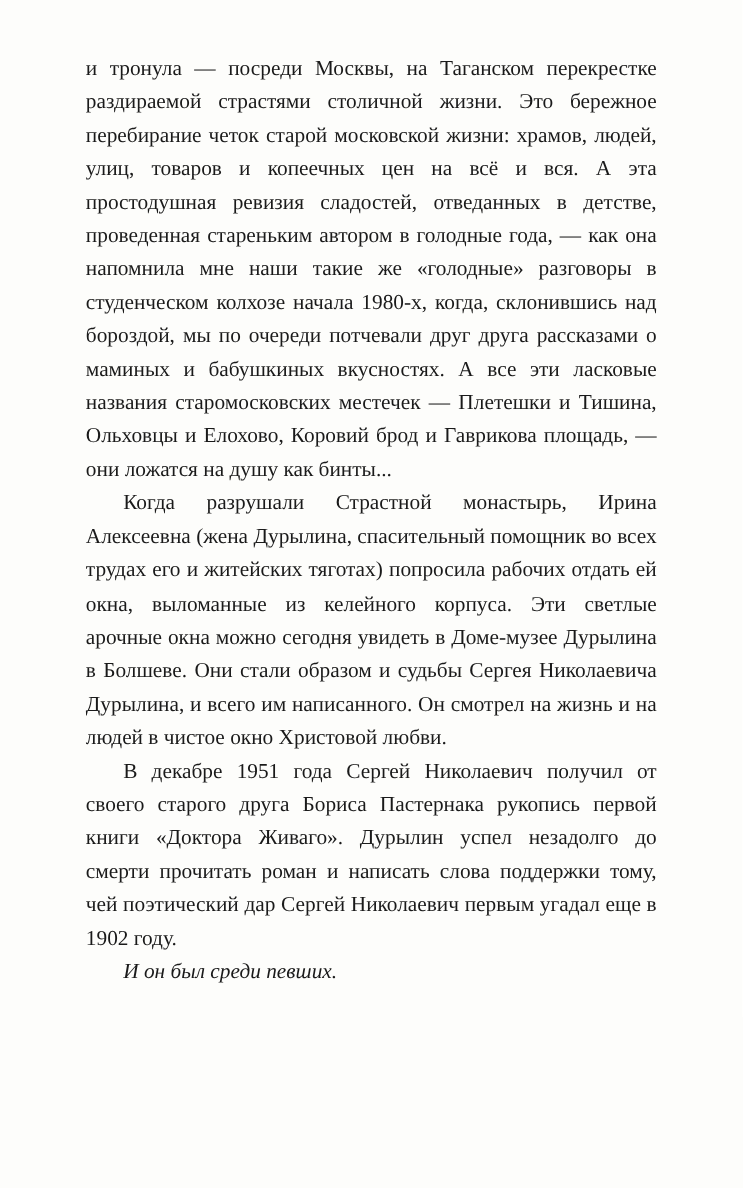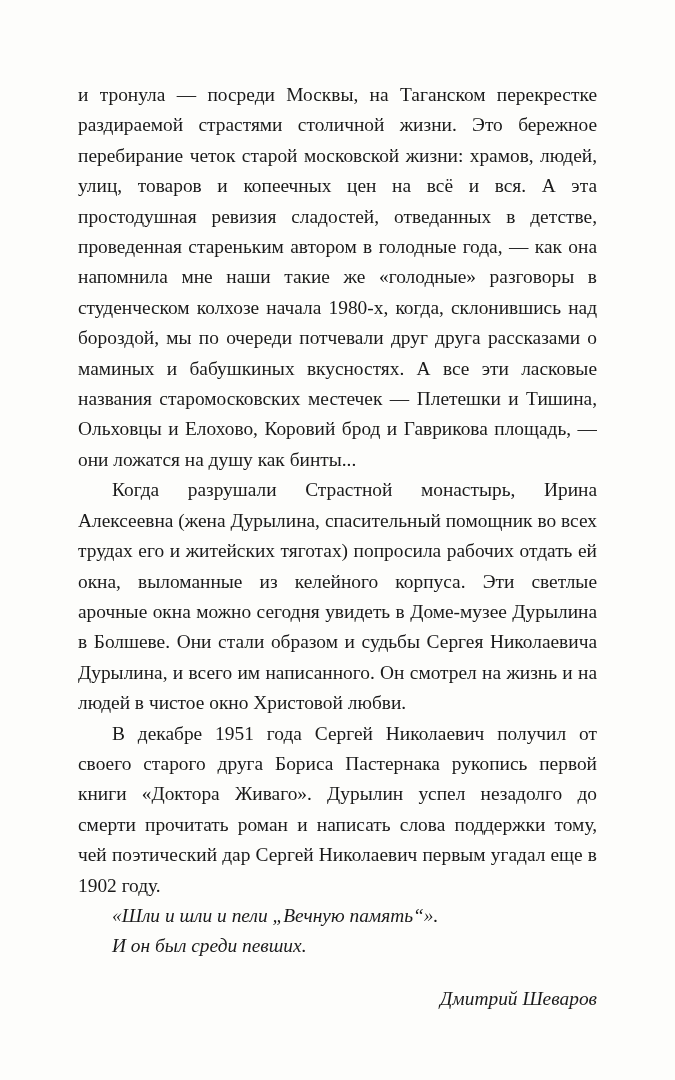--- a/index.html
+++ b/index.html
@@ -13,21 +13,21 @@
     font-family: "Liberation Serif", serif;
     color: #1a1a1a;
     overflow: hidden;
   }
   .page {
     position: relative;
     width: 675px;
     height: 1080px;
     background: #fdfdfb;
     box-sizing: border-box;
-    padding: 80px 78px 40px 78px;
+    padding: 48px 78px 40px 78px;
   }
   .text-block {
     font-size: 19.4px;
     line-height: 30.4px;
     text-align: justify;
     text-justify: inter-word;
     hyphens: manual;
   }
   p {
     margin: 0;
@@ -57,17 +57,15 @@
   }
 </style>
 </head>
 <body>
 
 <div class="page">
   <div class="text-block">
     <p class="cont">и тронула — посреди Москвы, на Таганском перекрестке раздираемой страстями столичной жизни. Это бережное перебирание четок старой московской жизни: храмов, людей, улиц, товаров и копеечных цен на всё и вся. А эта простодушная ревизия сладостей, отведанных в детстве, проведенная старень­ким автором в голодные года, — как она напомнила мне наши такие же «голодные» разговоры в студен­ческом колхозе начала 1980-х, когда, склонившись над бороздой, мы по очереди потчевали друг друга рассказами о маминых и  бабушкиных вкусностях. А все эти ласковые названия старомосковских местечек — Плетешки и Тишина, Ольховцы и Елохово, Коровий брод и Гаврикова площадь, — они ложатся на душу как бинты...</p>
     <p class="indent">Когда разрушали Страстной монастырь, Ирина Алексеевна (жена Дурылина, спасительный помощ­ник во всех трудах его и житейских тяготах) попроси­ла рабочих отдать ей окна, выломанные из келейно­го корпуса. Эти светлые арочные окна можно сегодня увидеть в Доме-музее Дурылина в Болшеве. Они ста­ли образом и  судьбы Сергея Николаевича Дурыли­на, и всего им написанного. Он смотрел на жизнь и на людей в чистое окно Христовой любви.</p>
     <p class="indent">В декабре 1951 года Сергей Николаевич получил от своего старого друга Бориса Пастернака рукопись первой книги «Доктора Живаго». Дурылин успел не­задолго до смерти прочитать роман и написать слова поддержки тому, чей поэтический дар Сергей Нико­лаевич первым угадал еще в 1902 году.</p>
-    <p class="italic-line">«Шли и шли и пели „Вечную память“».</p>
     <p class="plain-line">И он был среди певших.</p>
   </div>
-  <div class="signature">Дмитрий Шеваров</div>
 </div>
 
 </body></html>

